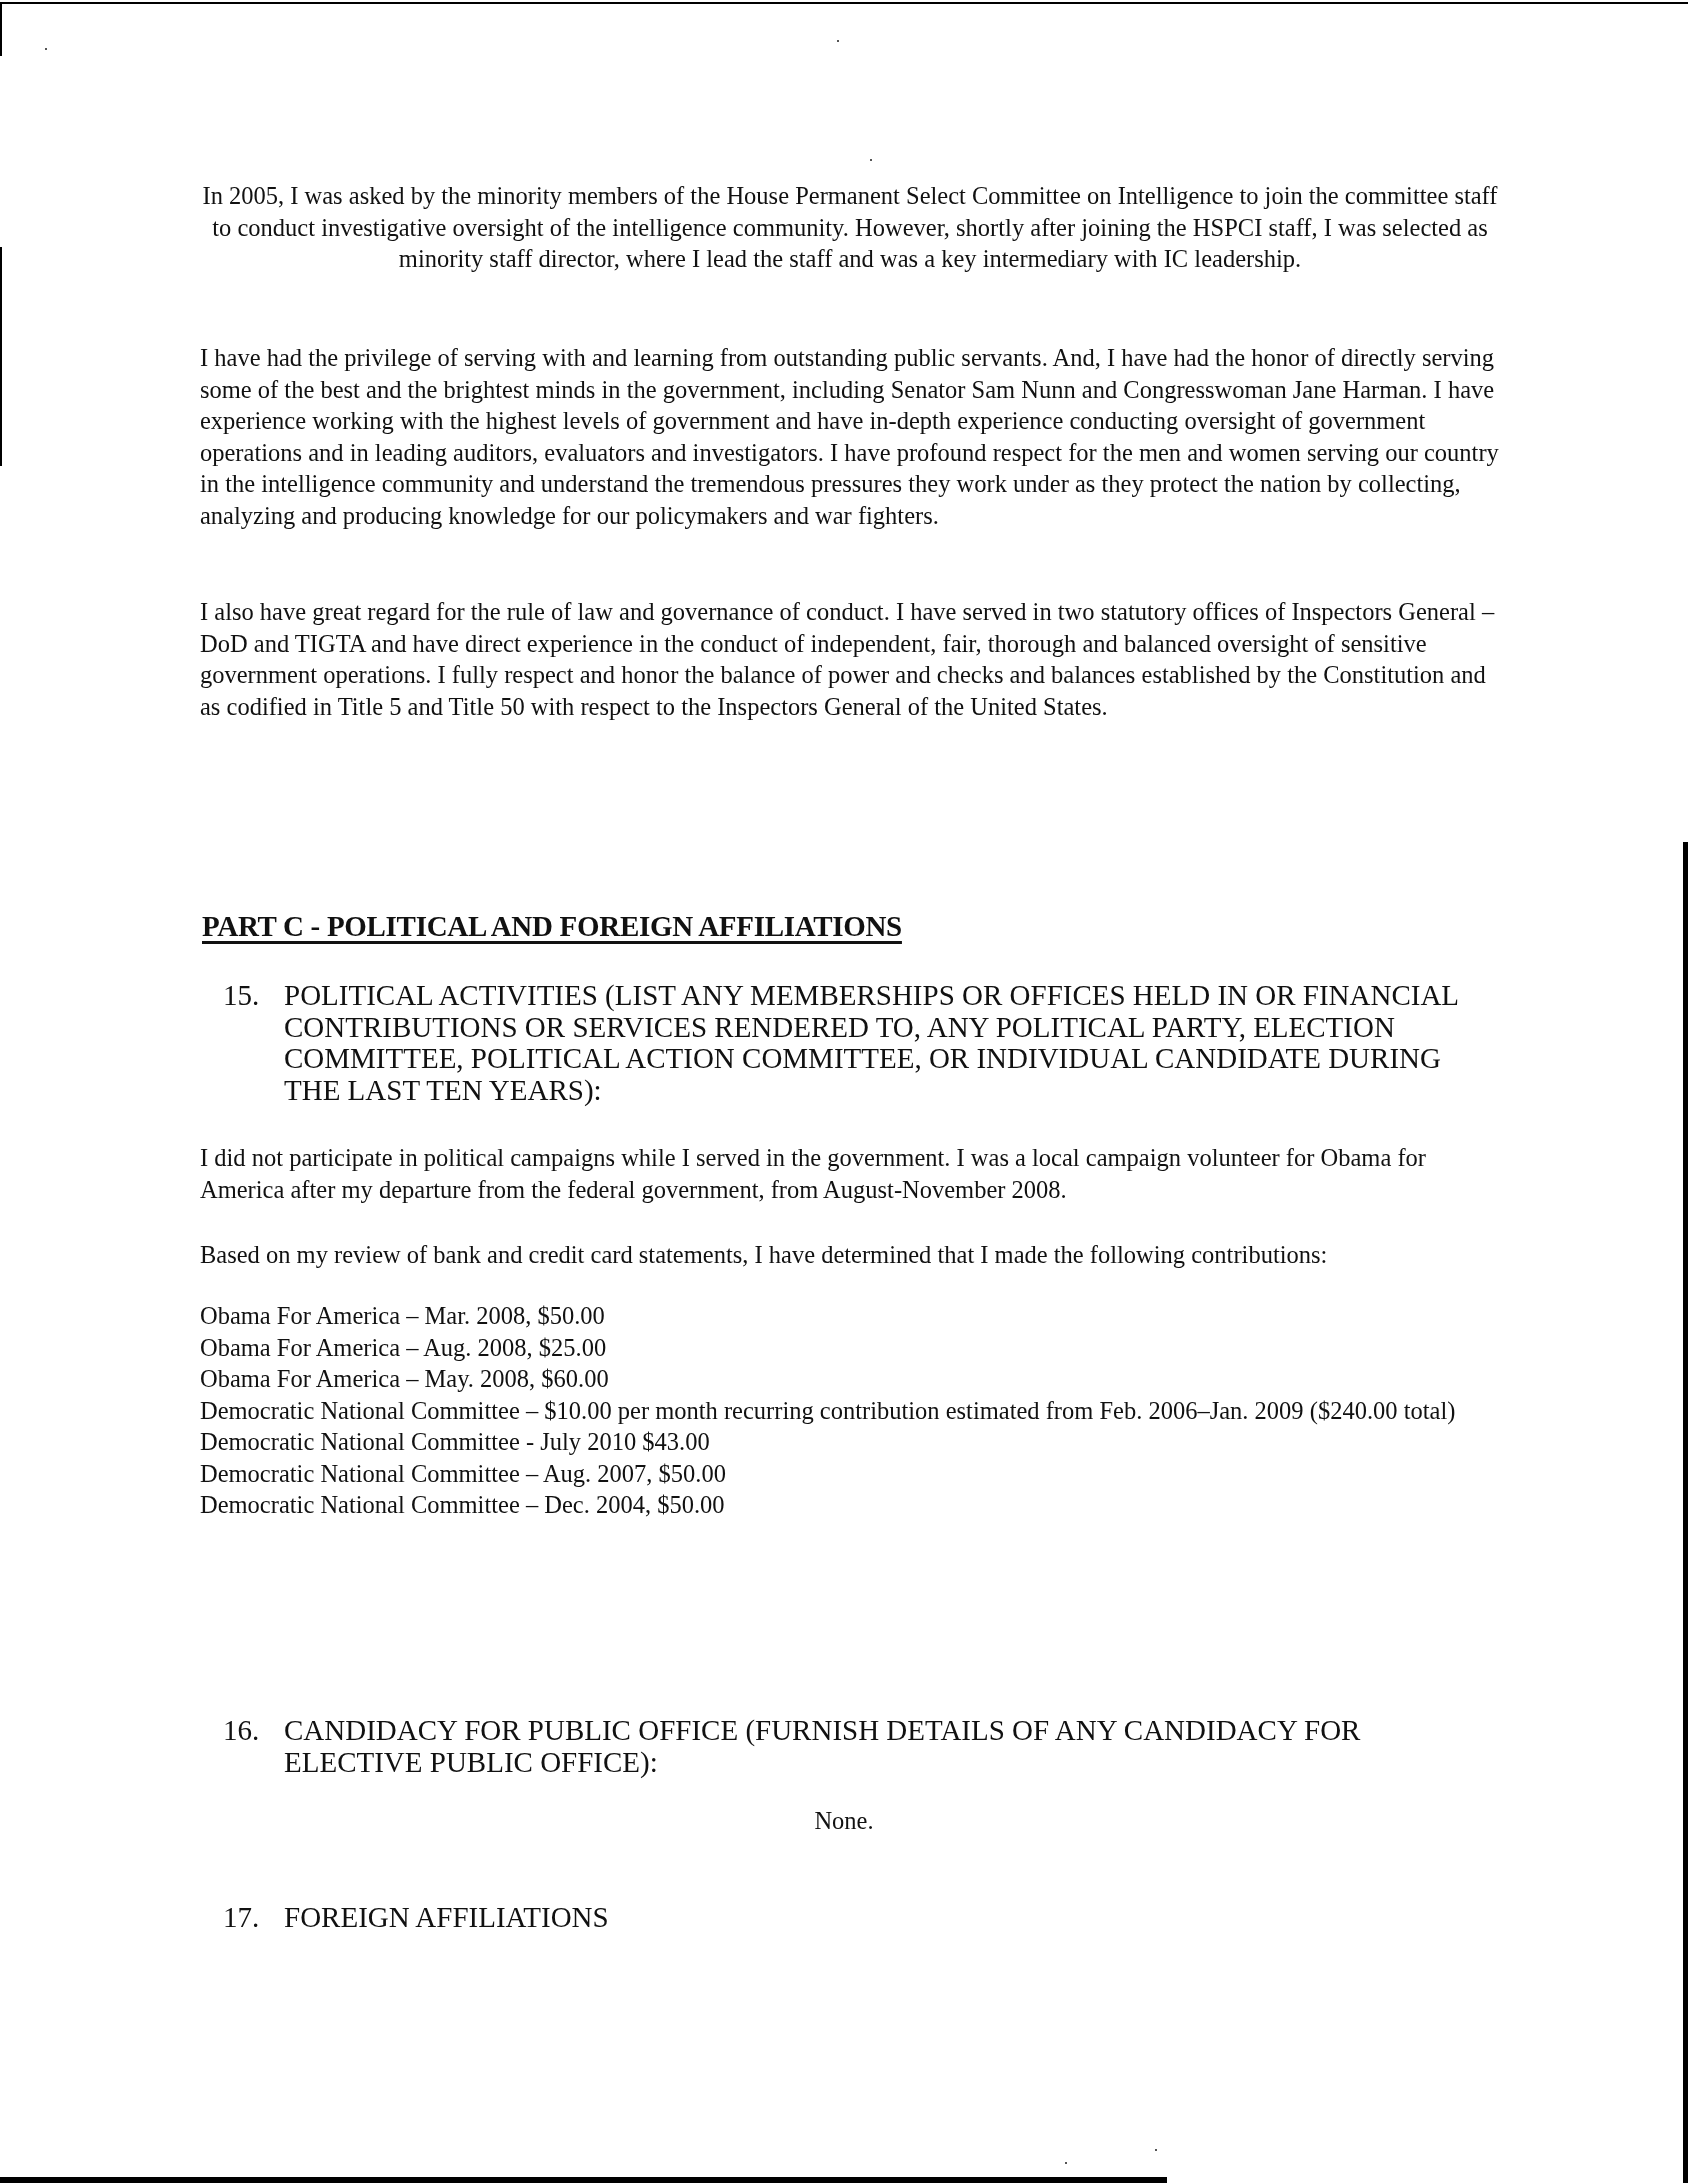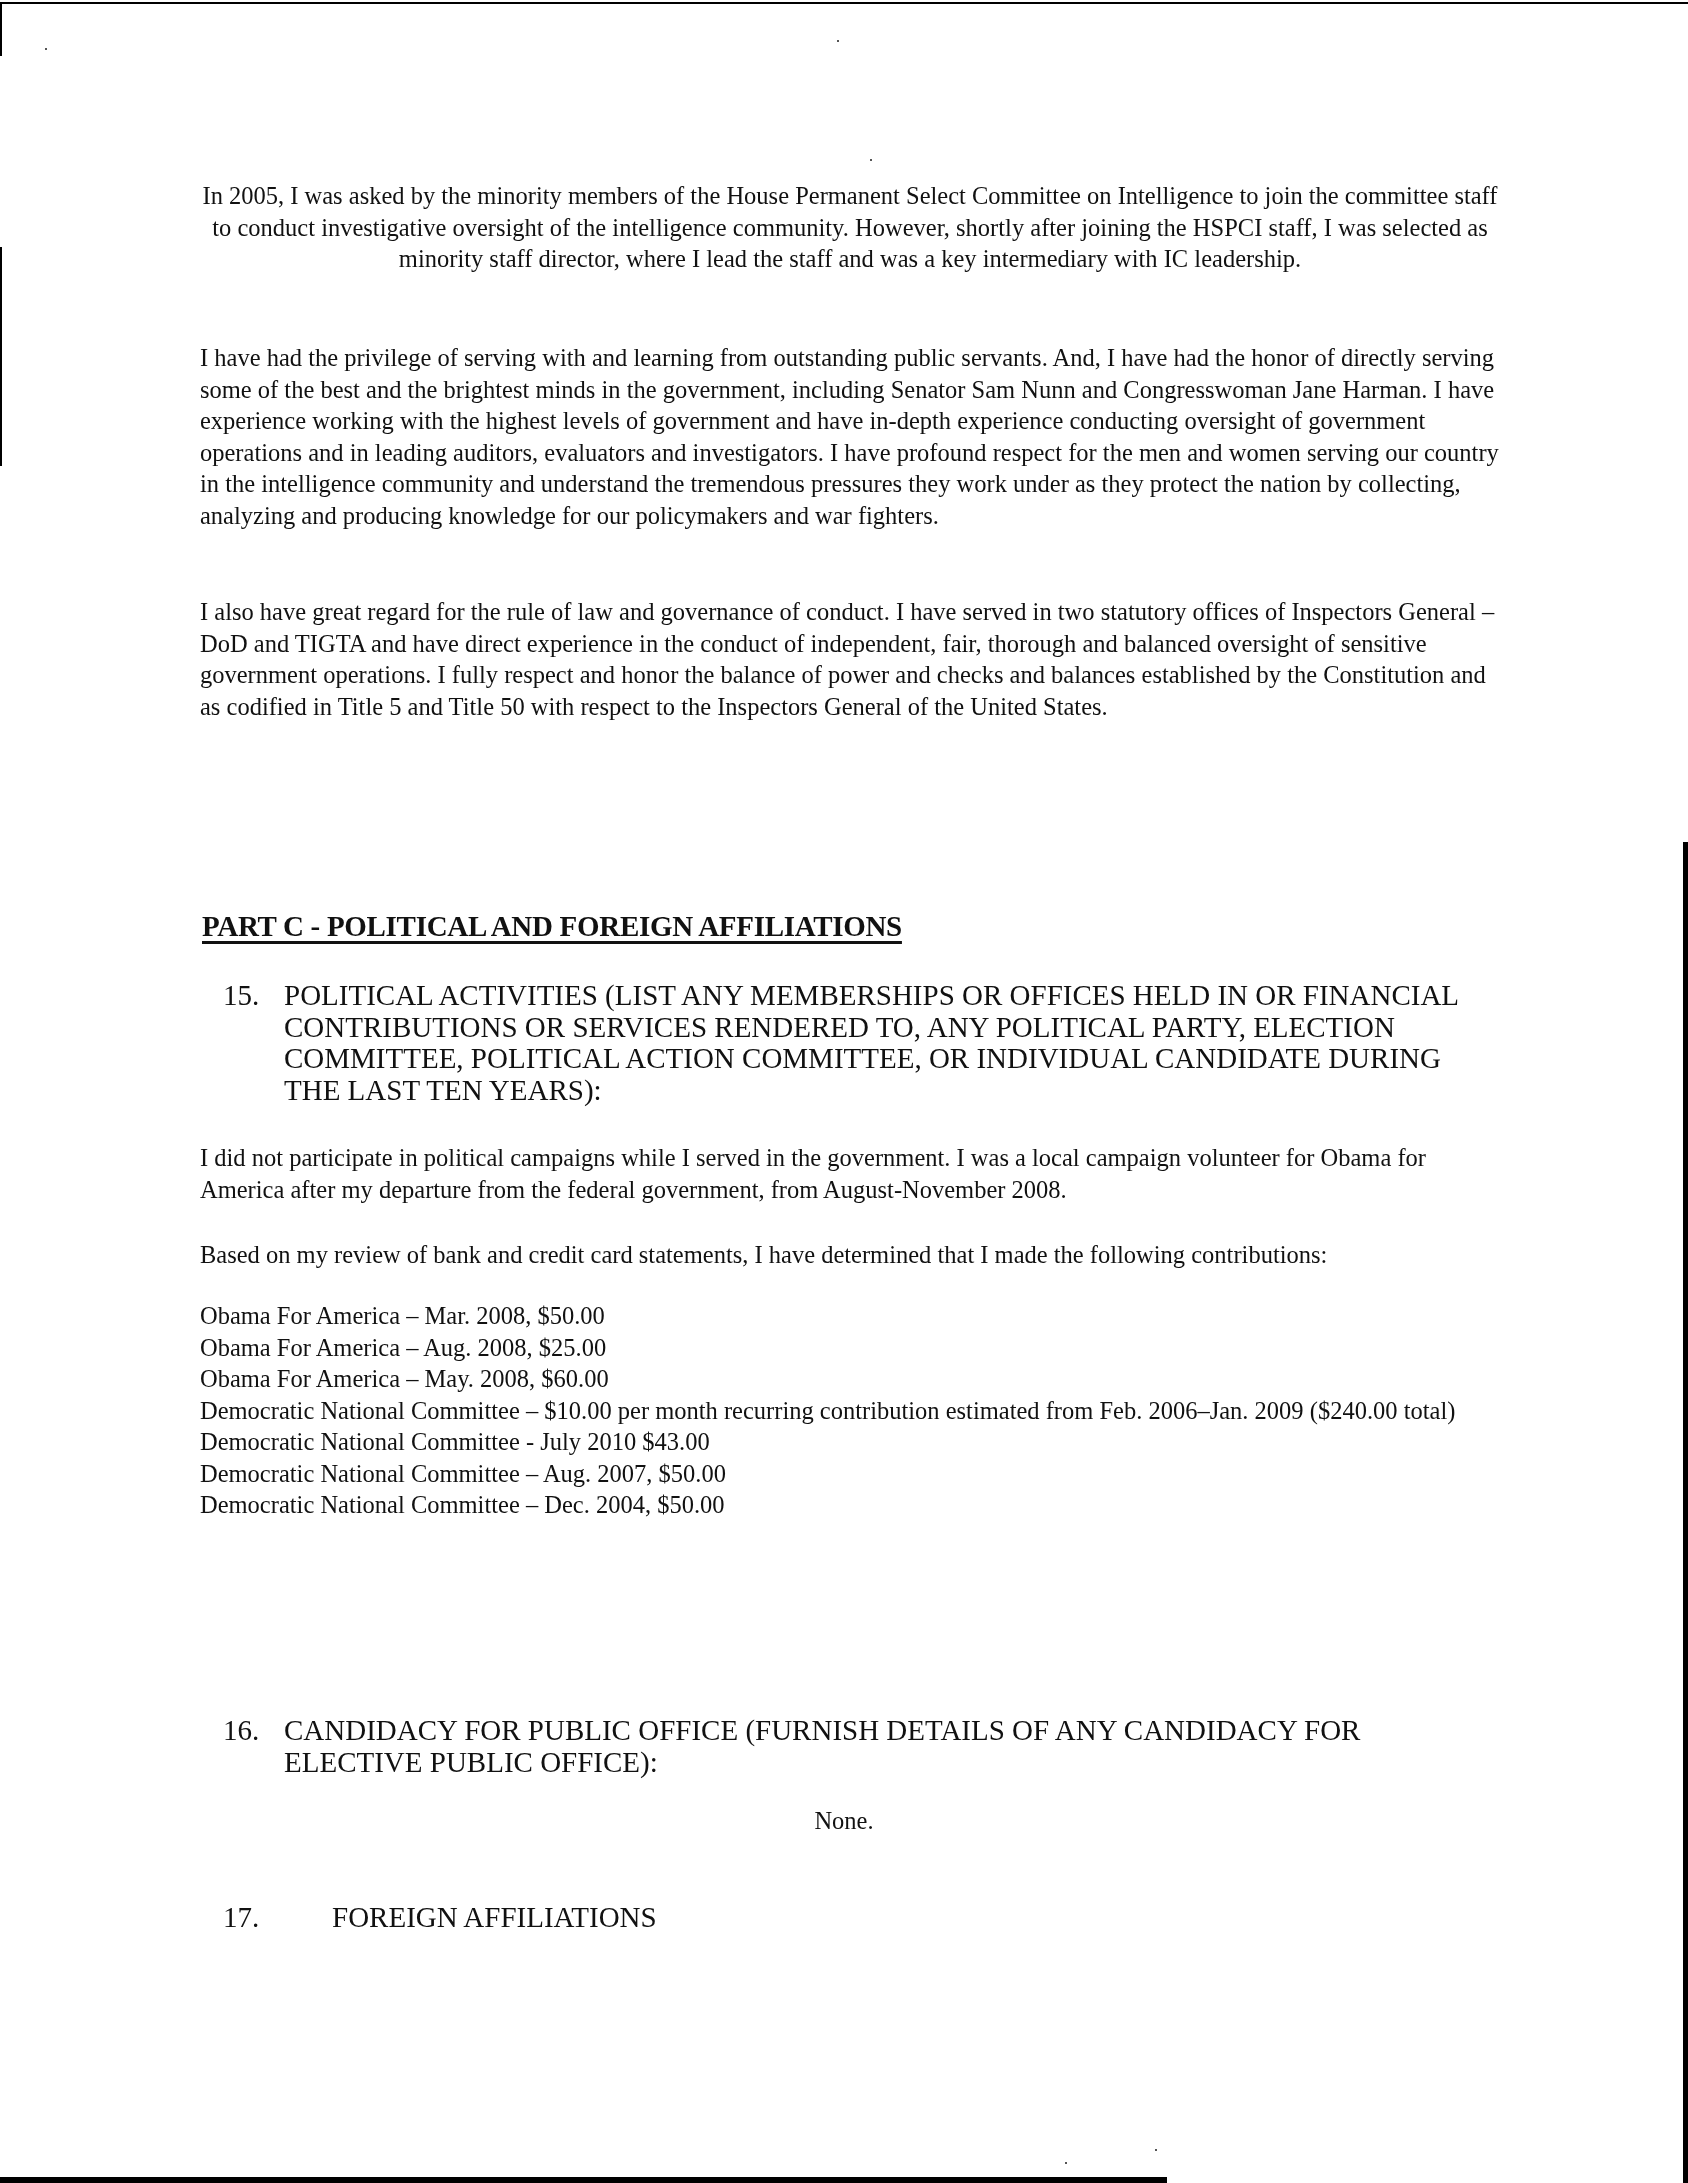--- a/index.html
+++ b/index.html
@@ -66,21 +66,21 @@
 </div>
 
 <div class="item" style="top:1715px;width:1260px;">
   <span class="num">16.</span>
   <span class="txt">CANDIDACY FOR PUBLIC OFFICE (FURNISH DETAILS OF ANY CANDIDACY FOR ELECTIVE PUBLIC OFFICE):</span>
 </div>
 <div class="block" style="top:1805px;left:194px;text-align:center;">
   <p>None.</p>
 </div>
 
-<div class="item" style="top:1902px;gap:48px;">
+<div class="item" style="top:1902px;">
   <span class="num">17.</span>
   <span class="txt">FOREIGN AFFILIATIONS</span>
 </div>
 
 <div class="speck" style="left:837px;top:40px;"></div>
 <div class="speck" style="left:870px;top:159px;"></div>
 <div class="speck" style="left:45px;top:48px;"></div>
 <div class="speck" style="left:1155px;top:2149px;"></div>
 <div class="speck" style="left:1065px;top:2162px;"></div>
 

